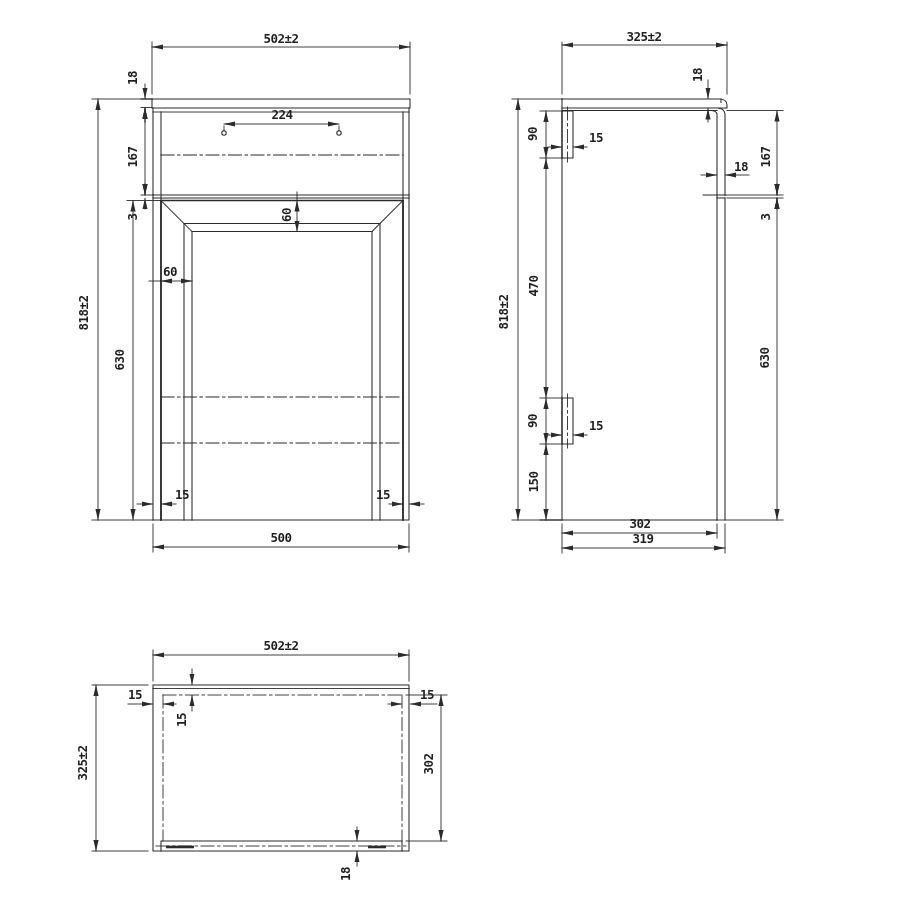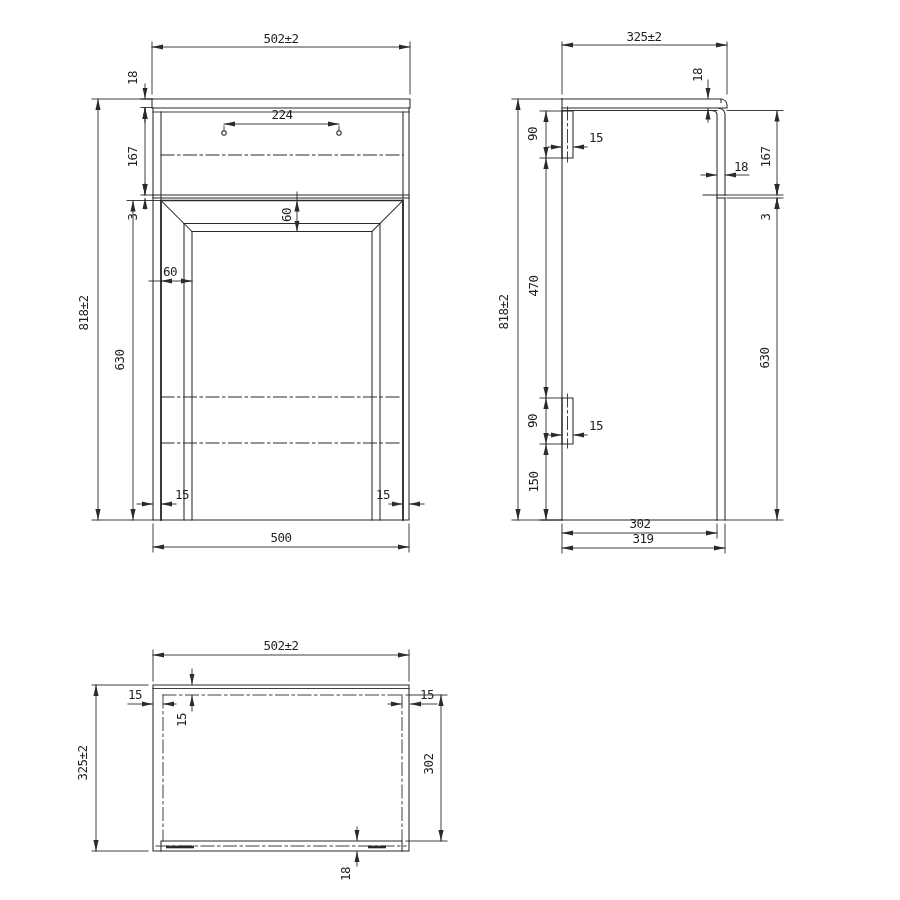--- a/index.html
+++ b/index.html
@@ -1,16 +1,16 @@
 <!DOCTYPE html>
 <html><head>
 <meta charset="utf-8">
 <style>
   html,body { margin:0; padding:0; background:#ffffff; }
-  .stage { width:900px; height:900px; background:#ffffff; position:relative; }
+  .stage { width:900px; height:900px; background:#ffffff; position:relative;font-weight:bold; }
   svg text {
     font-family:"DejaVu Sans Mono","Liberation Mono",monospace;
     font-size:12.5px; fill:#1f1f1f; letter-spacing:-0.5px;
   }
   .s  { stroke:#2b2b2b; stroke-width:1.05; fill:none; stroke-linecap:square; }
   .tk { stroke-width:1.7; }
   .thin { stroke-width:0.9; }
   .cl { stroke-dasharray:13 3.5 2.5 3.5; }
   .dim  { marker-start:url(#ah); marker-end:url(#ah); }
   .dime { marker-end:url(#ah); }

